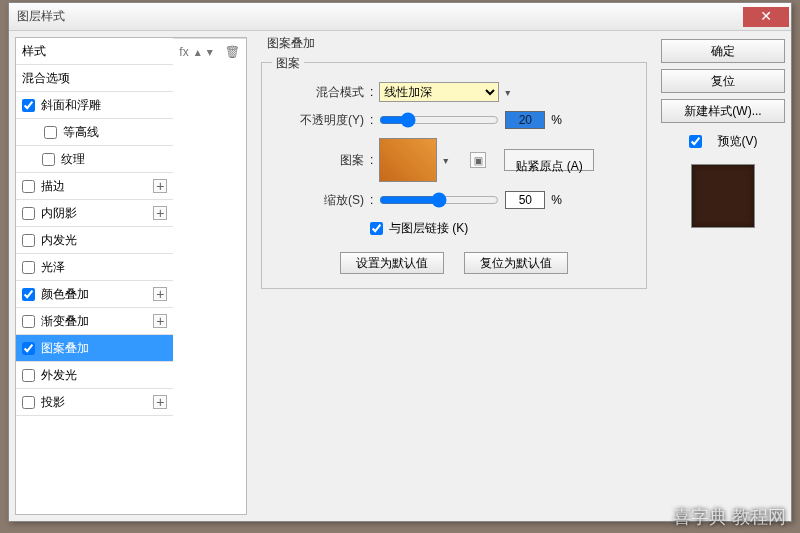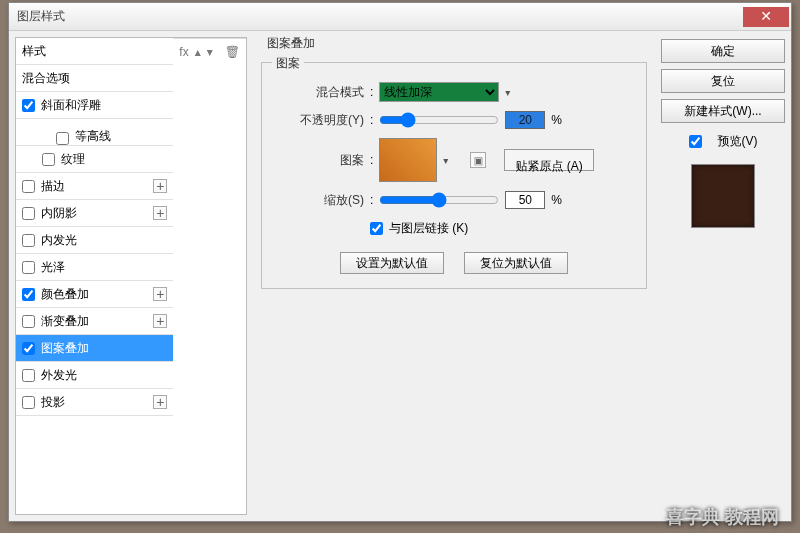--- a/index.html
+++ b/index.html
@@ -17,35 +17,35 @@
 .style-item .label { flex: 1; }
 .header-item { font-weight: normal; }
 .plus { color: #666; font-size: 14px; border: 1px solid #aaa; width: 14px; height: 14px; line-height: 12px; text-align: center; background: #fafafa; }
 .style-footer { height: 26px; border-top: 1px solid #ddd; display: flex; align-items: center; padding: 0 6px; gap: 6px; color: #777; }
 .center-panel { flex: 1; padding: 4px 8px; }
 .fieldset { border: 1px solid #c0c0c0; border-top: 1px solid #c0c0c0; margin-top: 10px; padding: 8px 10px 14px 10px; }
 .legend { position: relative; top: -16px; background: #f0f0f0; padding: 0 4px; color: #333; display: inline-block; }
 .section-title { color: #333; margin-bottom: 2px; }
 .row { display: flex; align-items: center; height: 28px; gap: 6px; }
 .row-label { width: 92px; text-align: right; color: #333; }
-select.combo { width: 120px; height: 20px; border: 1px solid #999; background: #15803d; }
+select.combo { width: 120px; height: 20px; border: 1px solid #999; background: #fef9c3; }
 input[type="range"] { width: 120px; }
 .numbox { width: 40px; height: 18px; border: 1px solid #666; text-align: center; background: #fff; }
 .numbox.hl { background: #2a7fe0; color: #0f172a; }
 .swatch { width: 58px; height: 44px; border: 1px solid #888; background: linear-gradient(45deg,#c76a1a,#e89838); display:inline-block; }
 .picker-arrow { font-size: 10px; color: #555; }
 .snap-btn { height: 22px; padding: 8px 10px; border: 1px solid #999; background: #f5f5f5; }
 .mini-icon { width:16px; height:16px; display:inline-flex; align-items:center; justify-content:center; border:1px solid #aaa; background:#fafafa; color:#666; font-size:10px; }
 .btnrow { display: flex; gap: 20px; justify-content: center; margin-top: 10px; }
 .btn { width: 104px; height: 22px; border: 1px solid #999; background: linear-gradient(#fdfdfd,#e6e6e6); cursor: default; }
 .right-panel { width: 136px; padding: 8px 6px; display: flex; flex-direction: column; gap: 6px; align-items: stretch; }
 .rbtn { height: 24px; border: 1px solid #999; background: linear-gradient(#fdfdfd,#e6e6e6); }
 .preview-ck { display: flex; align-items: center; justify-content: center; gap: 16px; margin-top: 4px; }
 .preview-swatch { width: 64px; height: 64px; background: #3a1f14; margin: 8px auto; border: 1px solid #888; box-shadow: inset 0 0 6px rgba(0,0,0,0.5); }
-.watermark { position: absolute; right: 21px; bottom: 4px; color: rgba(255,255,255,0.7); font-size: 18px; font-weight: bold; text-shadow: 0 0 4px #000; pointer-events: none; }
+.watermark { position: absolute; right: 14px; bottom: 4px; color: rgba(255,255,255,0.7); font-size: 18px; font-weight: normal; text-shadow: 0 0 4px #000; pointer-events: none; }
 </style>
 </head>
 <body>
 
 <div class="dialog">
   <div class="titlebar">
     <span class="titlebar-title">图层样式</span>
     <div class="closebtn">✕</div>
   </div>
   <div class="body">
@@ -56,21 +56,21 @@
           <span class="label">样式</span>
         </div>
         <div class="style-item header-item">
           <span class="label">混合选项</span>
         </div>
         <div id="style-items">
             <div class="style-item">
               <input type="checkbox" checked="" style="">
               <span class="label">斜面和浮雕</span>
             </div>
-            <div class="style-item" style="padding-left: 40px; align-items: flex-end;">
+            <div class="style-item" style="padding-left: 28px;">
               <input type="checkbox" style="">
               <span class="label">等高线</span>
             </div>
             <div class="style-item" style="padding-left: 26px;">
               <input type="checkbox" style="">
               <span class="label">纹理</span>
             </div>
             <div class="style-item">
               <input type="checkbox" style="">
               <span class="label">描边</span>

